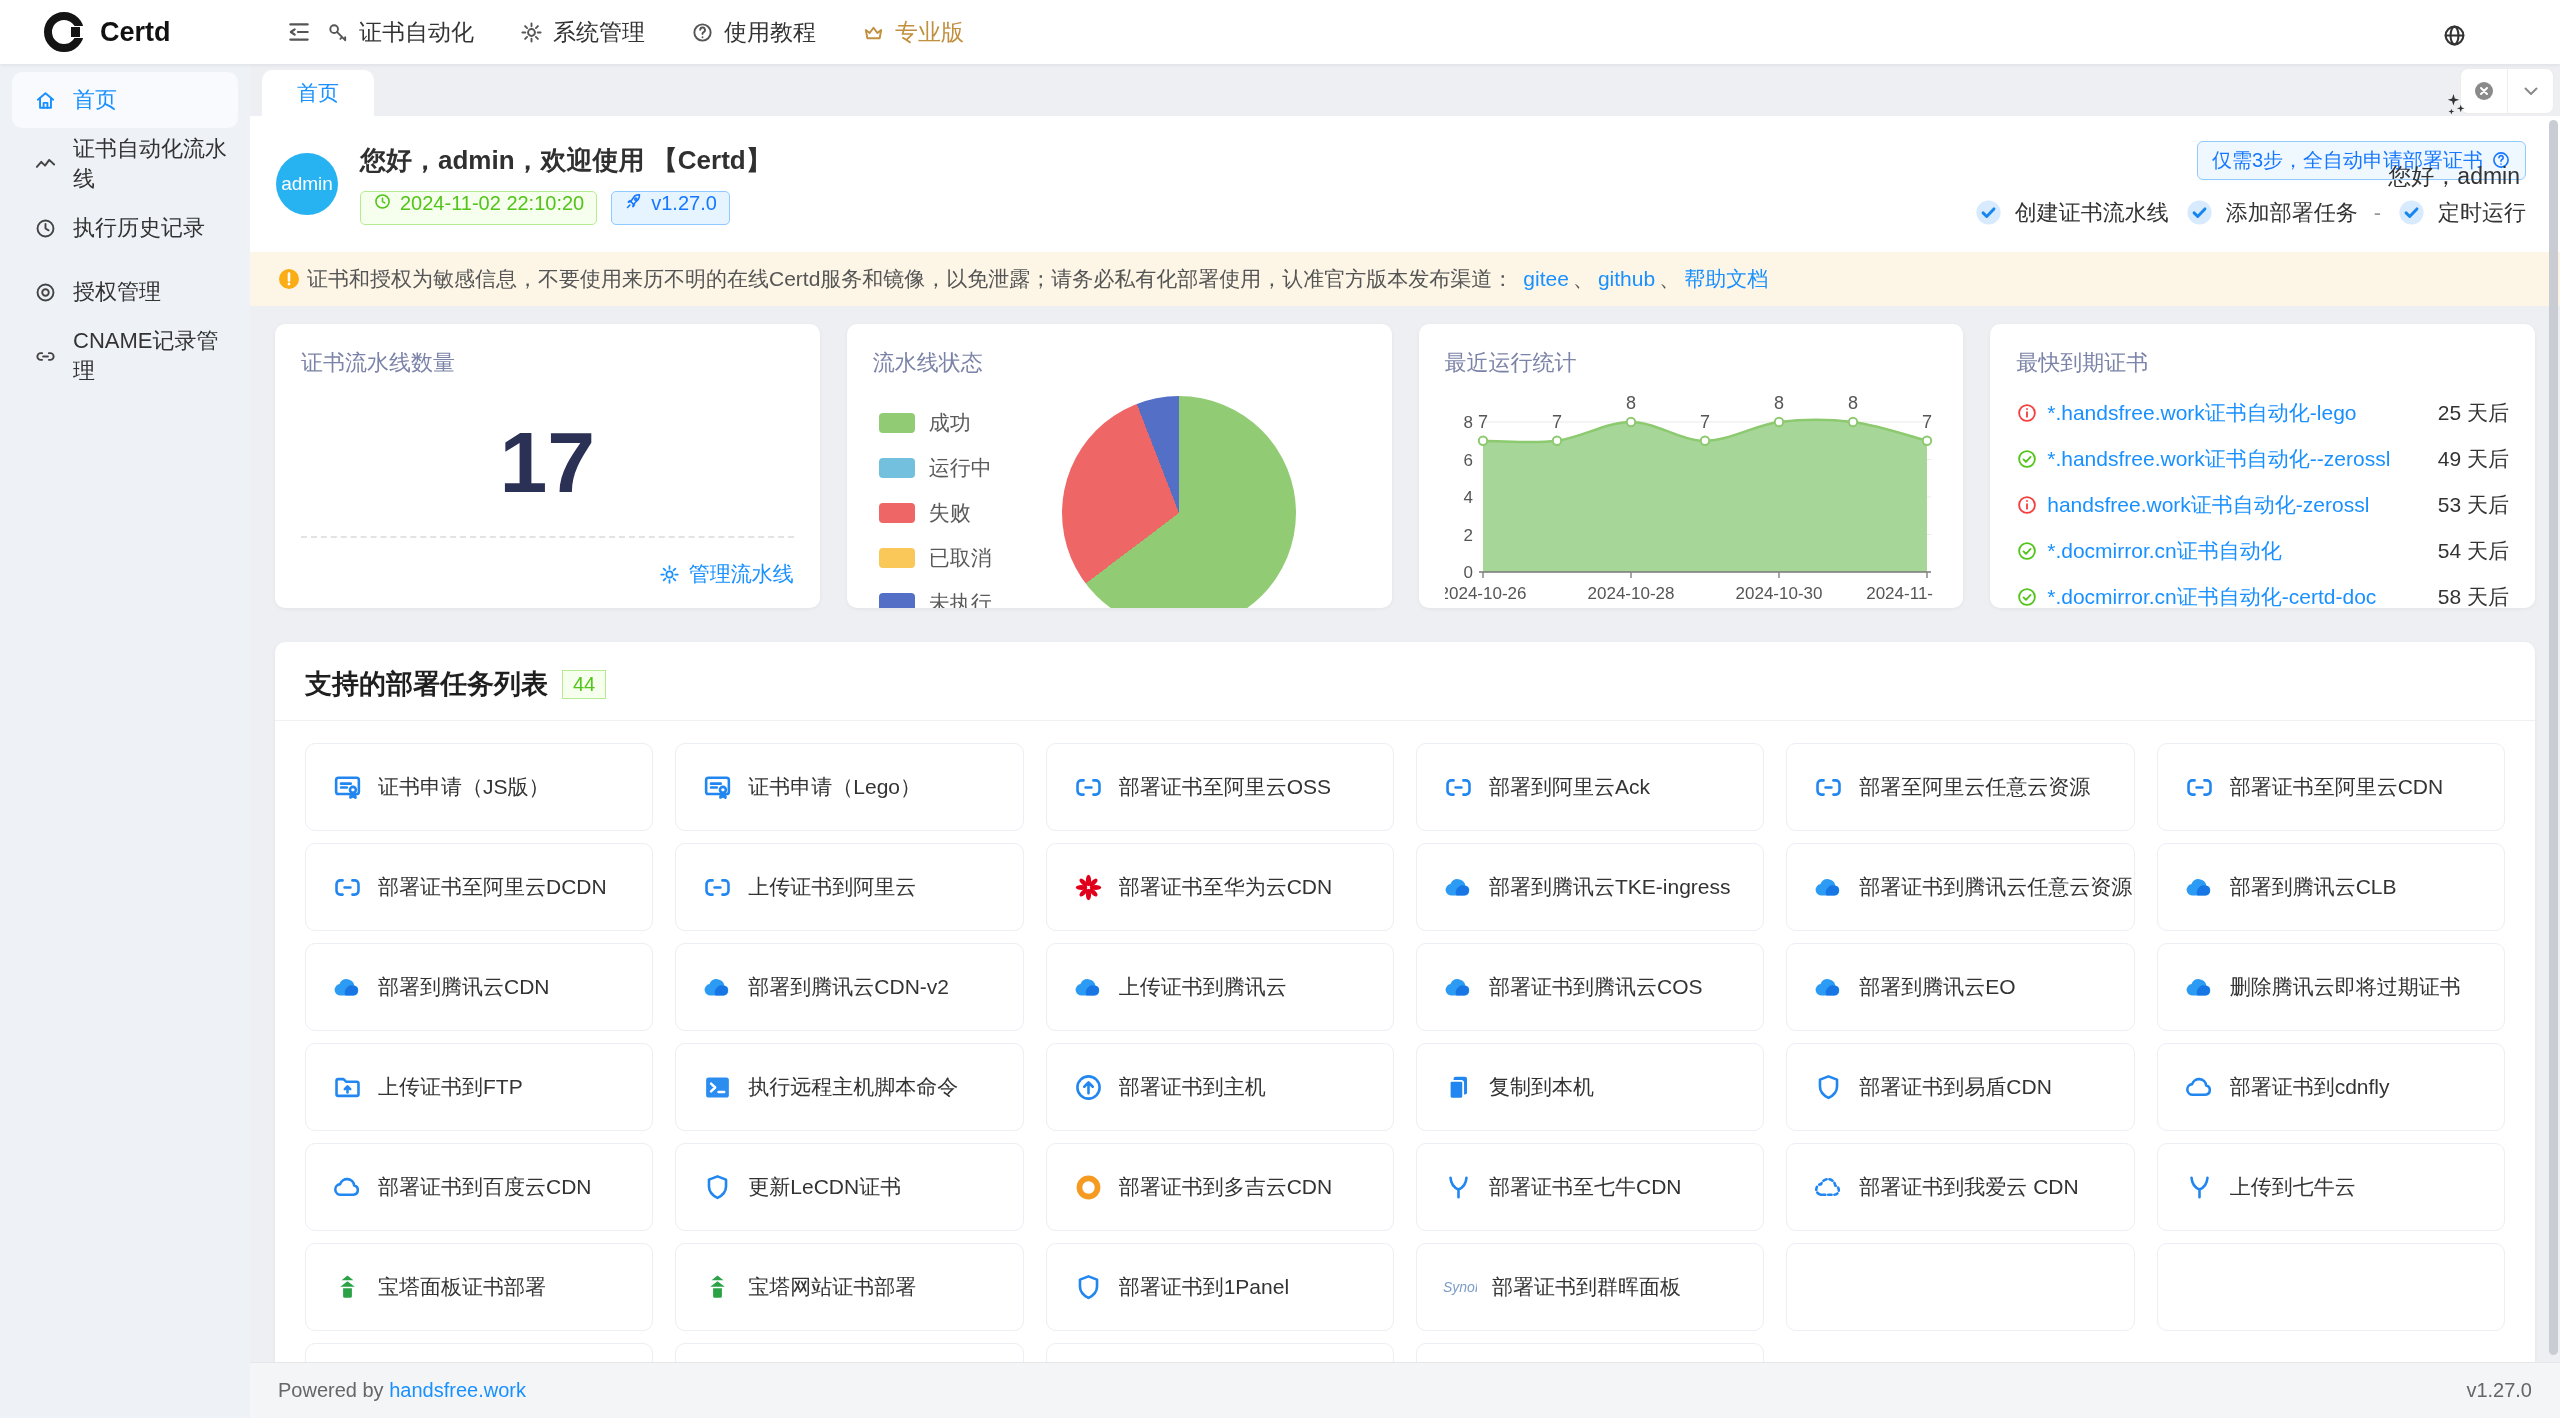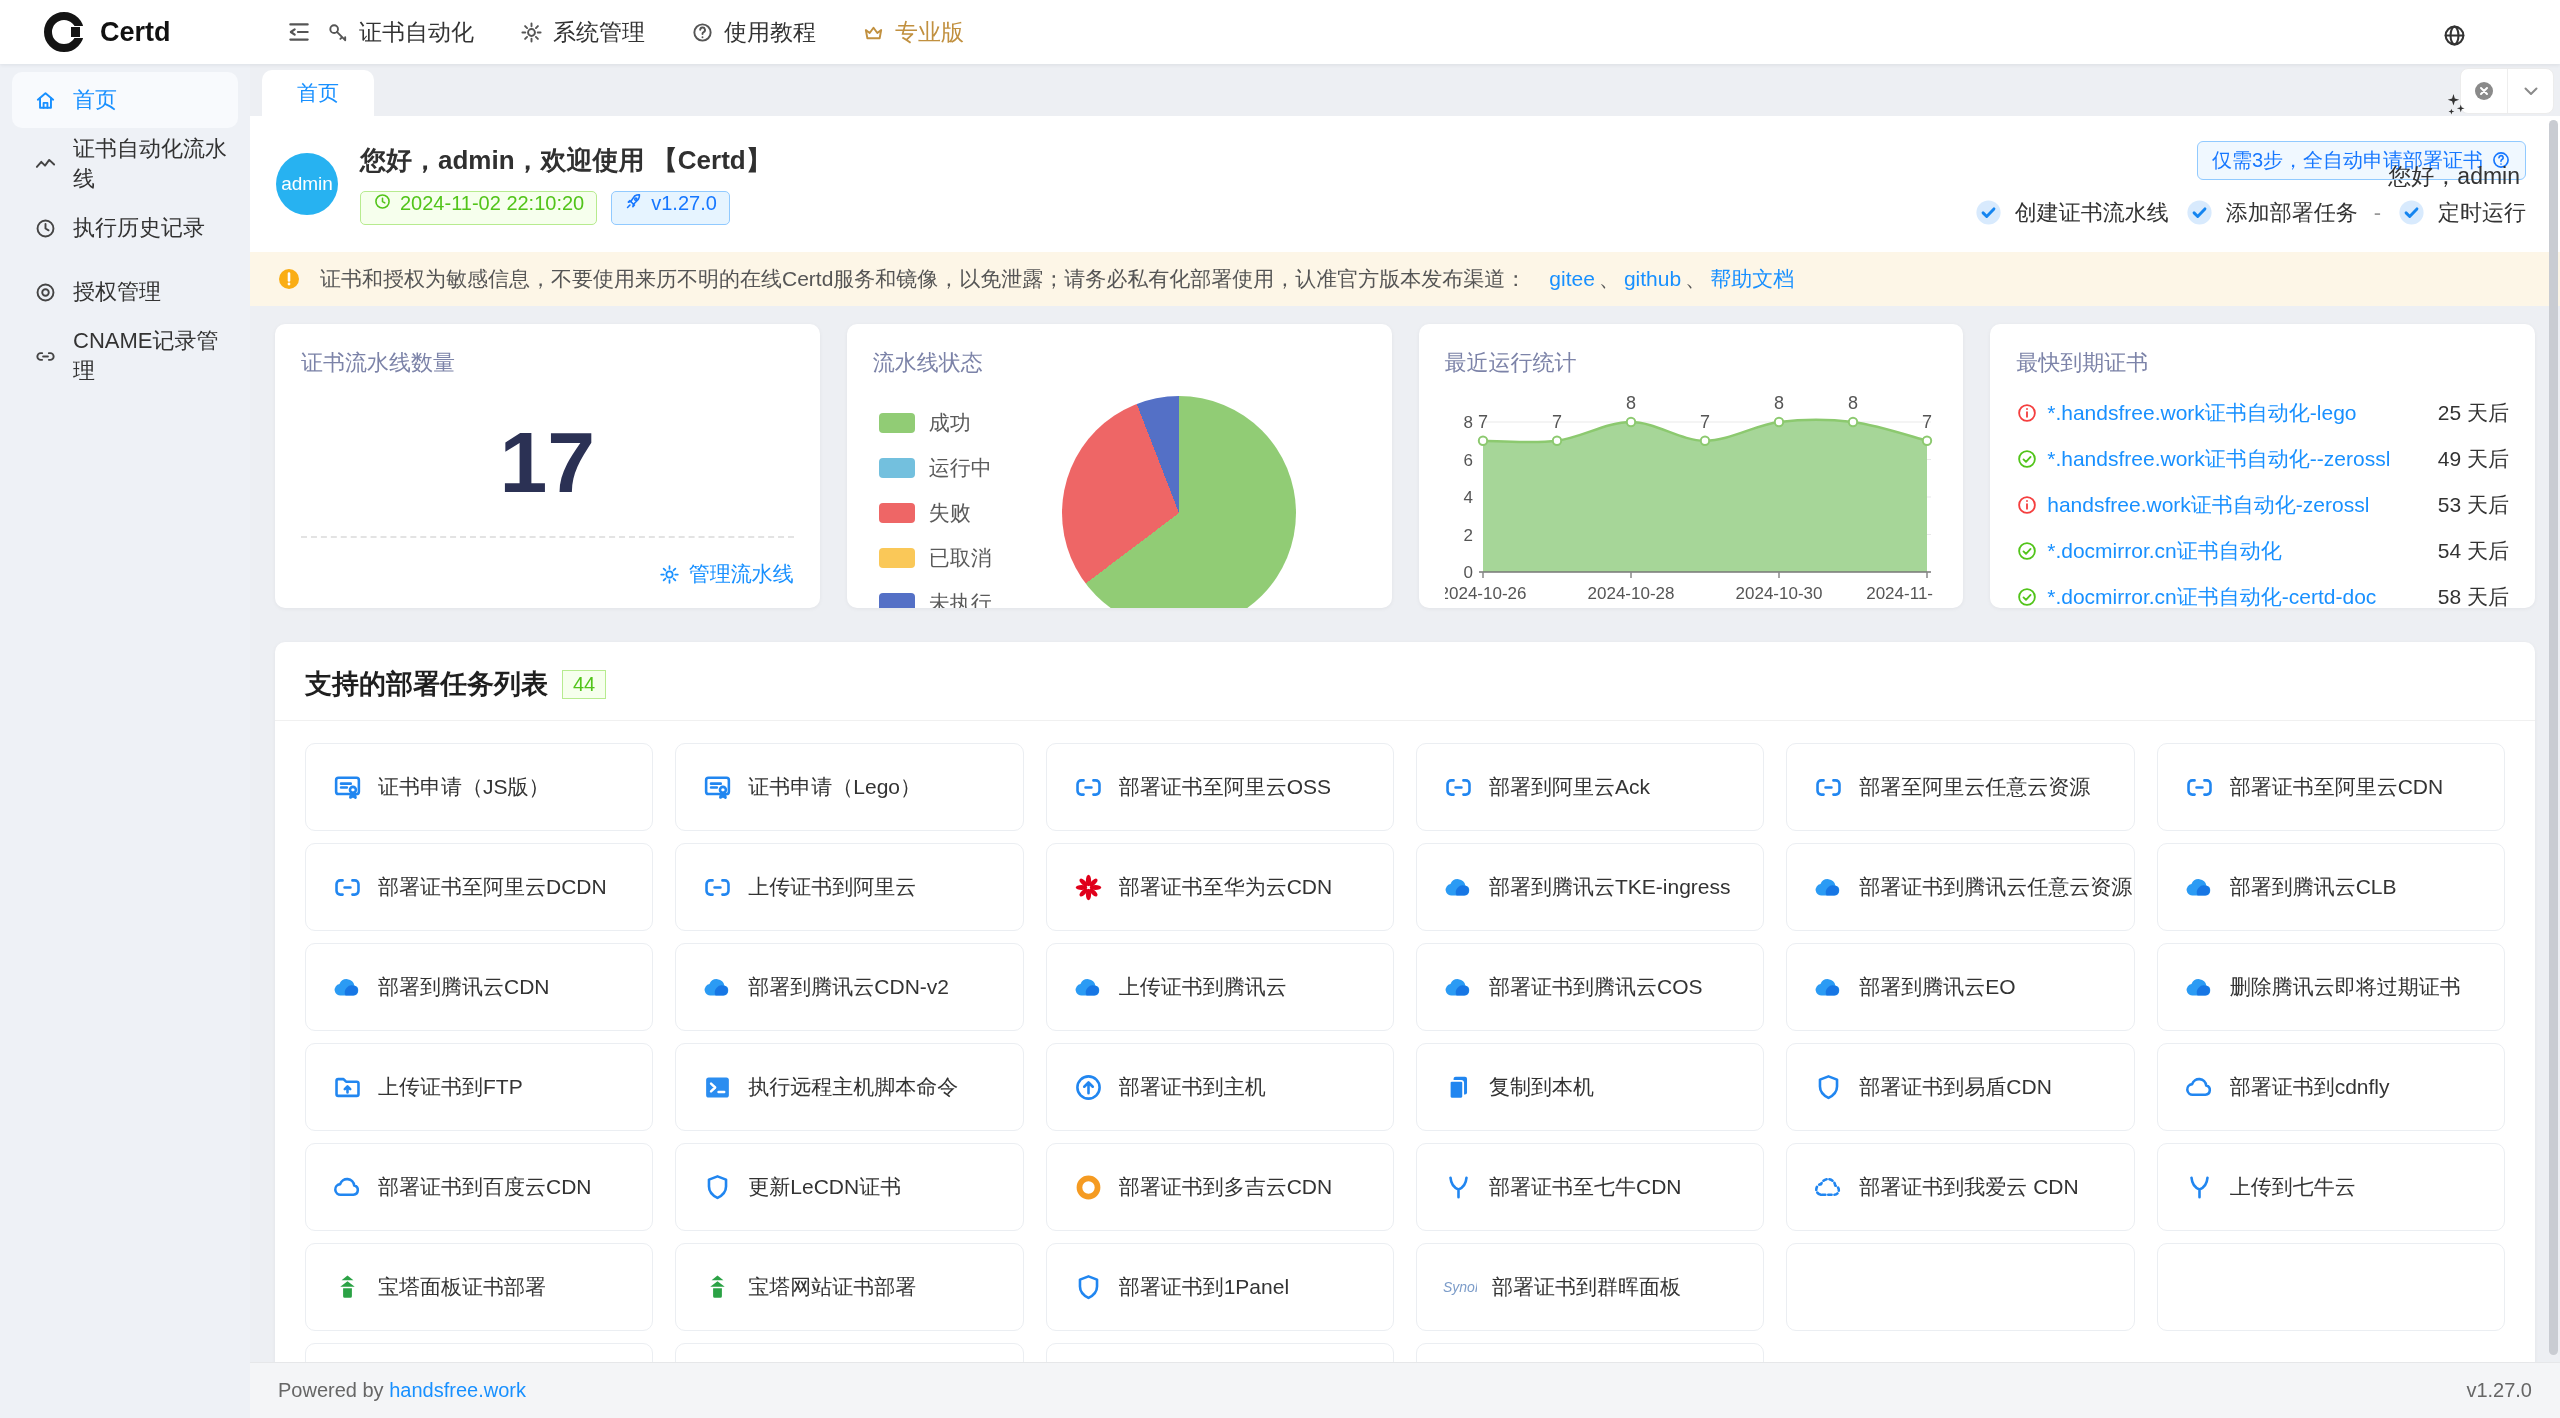--- a/index.html
+++ b/index.html
@@ -77,21 +77,21 @@
   .promo { display: inline-flex; align-items: center; gap: 8px; color: #1677ff; border: 1px solid #91caff;
     background: #f0f8ff; border-radius: 6px; padding: 5px 14px; font-size: 20px; cursor: pointer; }
   .promo .icn { font-size: 20px; }
   .steps { display: flex; align-items: center; gap: 16px; font-size: 22px; color: #333; }
   .step { display: flex; align-items: center; gap: 12px; cursor: pointer; }
   .step .icn { font-size: 29px; }
   .step-sep { color: #999; }
 
   
   .alert { position: absolute; top: 188px; left: 0; right: 0; height: 54px; background: #fdf6e7;
-    display: flex; align-items: center; gap: 19px; padding: 0 27px; font-size: 21px; color: #555; }
+    display: flex; align-items: center; gap: 6px; padding: 0 27px; font-size: 21px; color: #555; }
   .alert .icn { font-size: 24px; color: #faad14; }
   .alert a { color: #1890ff; text-decoration: none; margin: 0 4px; cursor: pointer; }
   .alert .sep { color: #555; }
 
   
   .stats { position: absolute; top: 258px; left: 0; right: 0; height: 288px; padding: 2px 25px;
     display: flex; gap: 27px; }
   .card { background: #fff; border-radius: 10px; box-shadow: 0 1px 4px rgba(0,0,0,.05); flex: 1;
     position: relative; padding: 24px 26px; overflow: hidden; }
   .card-title { font-size: 22px; color: #7c83a8; }

